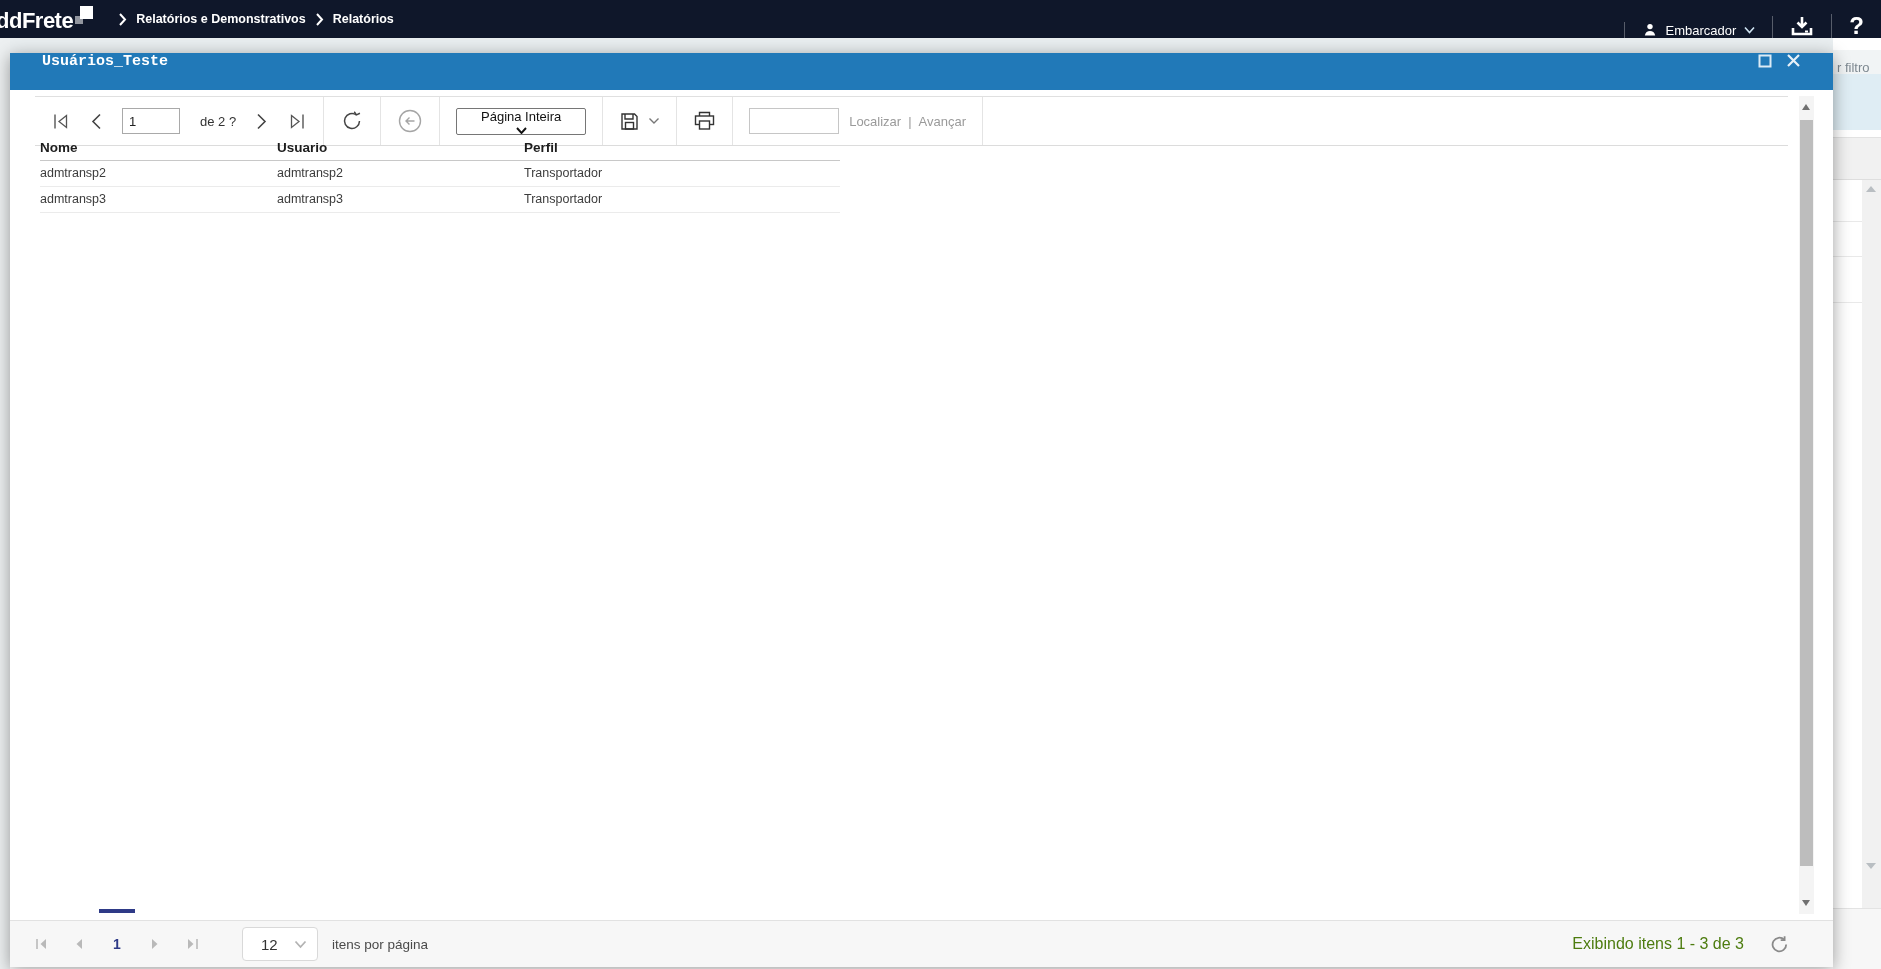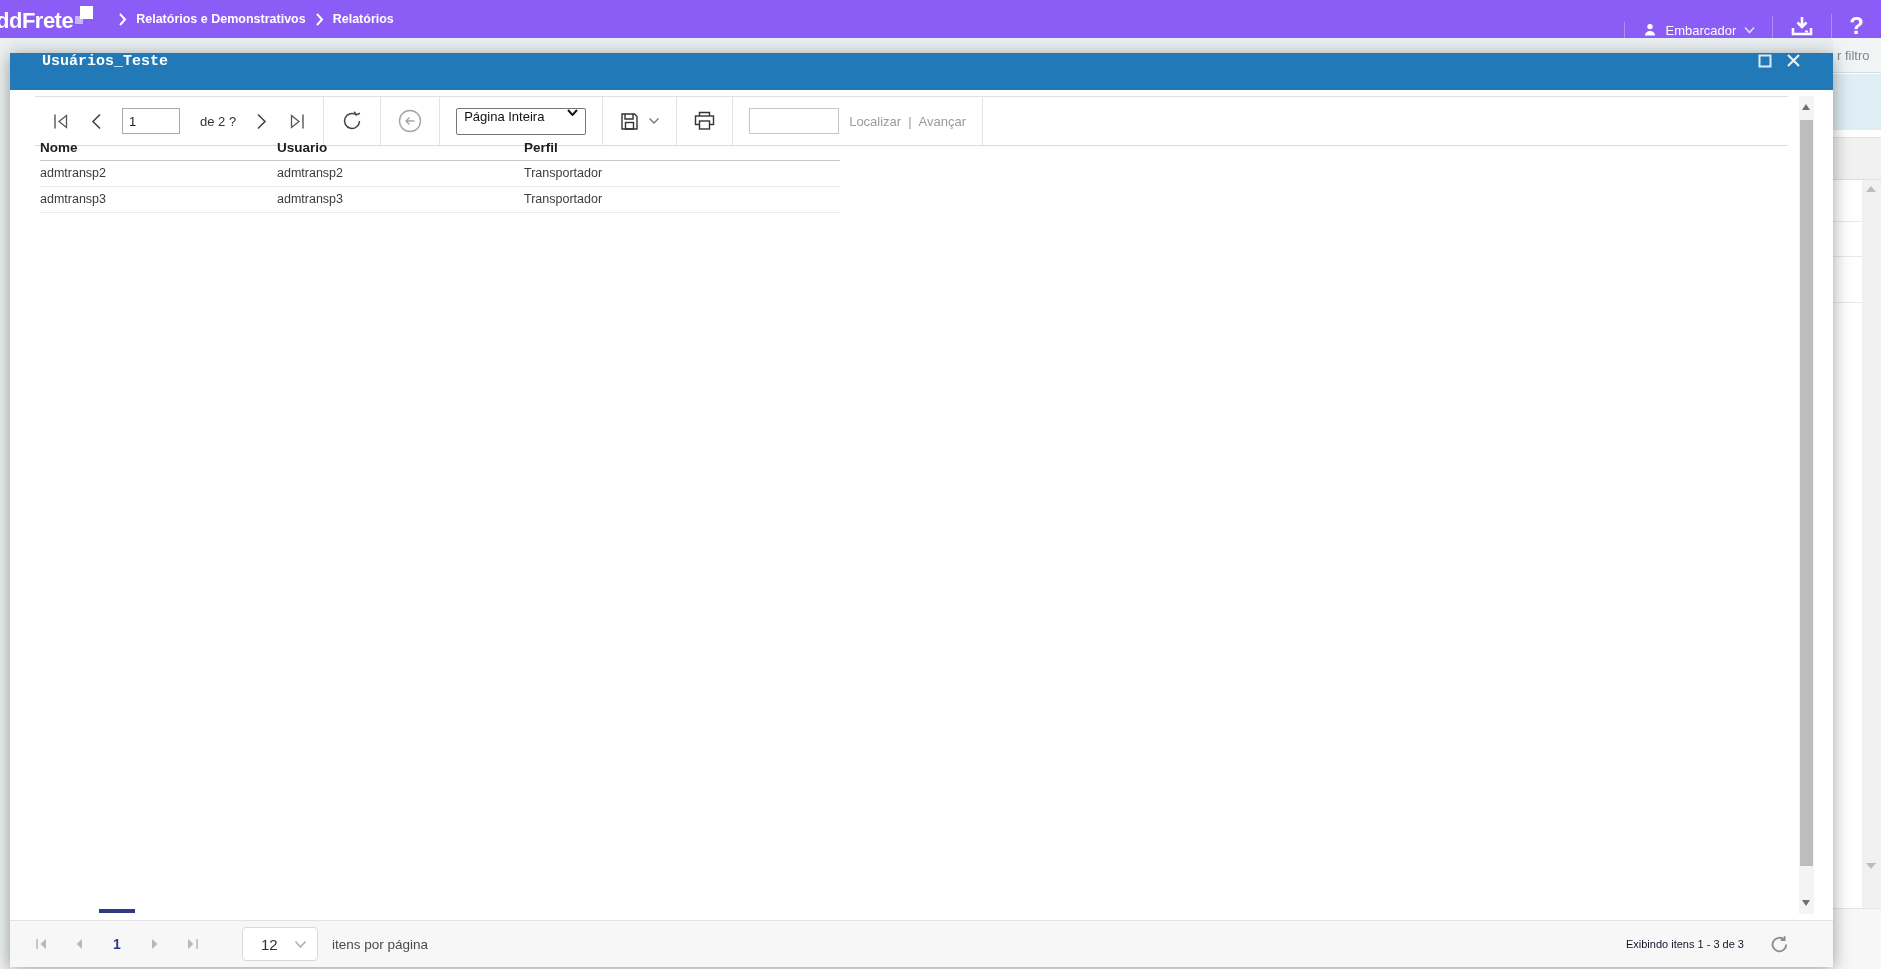--- a/index.html
+++ b/index.html
@@ -1,39 +1,39 @@
 <!DOCTYPE html>
 <html><head>
 <meta charset="utf-8">
 <style>
   * { margin:0; padding:0; box-sizing:border-box; }
   html,body { width:1881px; height:969px; overflow:hidden;
     font-family:"Liberation Sans", sans-serif; background:#fff; }
 
   
   .topbar { position:absolute; left:0; top:0; width:1881px; height:38px;
-    background:#8b5cf6; display:flex; align-items:center; color:#fff; z-index:5; }
+    background:#0f172a; display:flex; align-items:center; color:#fff; z-index:5; }
   .logo-wrap { display:flex; align-items:flex-start; margin-left:-4px; position:relative; }
   .logo-text { font-size:22px; font-weight:bold; letter-spacing:-0.5px; padding-top:4px; }
   .logo-squares { position:relative; width:20px; height:24px; margin-left:2px; }
   .logo-sq-big { position:absolute; left:5px; top:2px; width:13px; height:13px; background:#fff; }
   .logo-sq-small { position:absolute; left:0px; top:12px; width:8px; height:8px; background:rgba(255,255,255,.55); }
   .breadcrumb { display:flex; align-items:center; margin-left:14px; font-size:12.5px; font-weight:bold; }
   .crumb-chevron { margin:0 9px; display:flex; }
   .topbar-right { margin-left:auto; display:flex; align-items:flex-end; height:100%; }
   .topbar-section { display:flex; align-items:center; padding:0 17px;
     border-left:1px solid rgba(255,255,255,.30); cursor:pointer; }
   .user-label { font-size:13px; margin:0 8px; }
   .help-glyph { font-size:24px; font-weight:bold; line-height:1; }
 
   
   .bg-gap-strip { position:absolute; left:0; top:38px; width:1881px; height:20px; background:#e9eef0; }
   .bg-left-strip { position:absolute; left:0; top:38px; width:10px; height:931px; background:#edf0f1; }
   .bg-right-strip { position:absolute; left:1833px; top:38px; width:48px; height:931px; background:#fff; }
-  .bg-filter-row { position:absolute; left:0; top:0; width:48px; height:35px; background:#f1f4f5;
+  .bg-filter-row { position:absolute; left:0; top:12px; width:48px; height:35px; background:#f1f4f5;
     border-bottom:1px solid #d8dcde; font-size:13px; color:#7d8890; display:flex; align-items:center; padding-left:4px; }
   .bg-filter-panel { position:absolute; left:0; top:36px; width:48px; height:56px; background:#dfedf4; }
   .bg-grid-header { position:absolute; left:0; top:99px; width:48px; height:43px; background:#f1f1f1;
     border-top:1px solid #e2e2e2; border-bottom:1px solid #dedede; }
   .bg-grid-rows { position:absolute; left:0; top:142px; width:29px; height:732px; background:#fff; }
   .bg-grid-row-line { border-bottom:1px solid #e9e9e9; }
   .bg-grid-track { position:absolute; left:29px; top:142px; width:19px; height:732px; background:#f1f1f1; }
   .bg-track-arrow-up { position:absolute; left:4px; top:6px; width:0; height:0;
     border-left:5px solid transparent; border-right:5px solid transparent; border-bottom:6px solid #b9bec2; }
   .bg-track-arrow-down { position:absolute; left:4px; top:683px; width:0; height:0;
@@ -55,22 +55,22 @@
   
   .rv-toolbar { position:absolute; left:25px; right:45px; top:6px; height:50px;
     border-top:1px solid #e0e0e0; border-bottom:1px solid #dcdcdc;
     display:flex; align-items:stretch; }
   .tgroup { display:flex; align-items:center; padding:0 16px; border-right:1px solid #e4e4e4; gap:20px; }
   .tbtn { display:flex; align-items:center; cursor:pointer; background:none; border:none; padding:0; }
   .page-input { width:58px; height:26px; border:1px solid #a9a9a9; font-size:13px;
     padding:0 6px; color:#222; font-family:inherit; }
   .page-total { font-size:13px; color:#333; white-space:nowrap; }
   .zoom-select { width:130px; height:27px; border:1px solid #767676; border-radius:2px;
-    background:#fff; display:flex; align-items:flex-start; padding:0 7px; font-size:13px; color:#111;
-    cursor:pointer; }
+    background:#fff; display:flex; align-items:center; padding:0 7px; font-size:13px; color:#111;
+    cursor:pointer;flex-direction:column; }
   .zoom-select .zs-label { flex:1; }
   .save-group { display:flex; align-items:center; gap:8px; cursor:pointer; }
   .find-group { gap:10px; }
   .find-input { width:90px; height:26px; border:1px solid #c6c6c6; font-size:13px;
     padding:0 6px; font-family:inherit; }
   .find-links { font-size:13px; color:#9a9a9a; white-space:nowrap; display:flex; gap:7px; }
   .find-link { cursor:pointer; }
 
   
   .report-table { position:absolute; left:30px; top:47px; width:800px; }
@@ -95,21 +95,21 @@
   .pager-btn { width:38px; height:100%; display:flex; align-items:center; justify-content:center;
     cursor:pointer; position:relative; }
   .pager-num { font-size:14px; font-weight:bold; color:#2e3a87; }
   .pager-num-btn::after { content:""; position:absolute; top:-12px; left:50%; transform:translateX(-50%);
     width:36px; height:4px; background:#2e3a87; }
   .pagesize-select { width:76px; height:34px; background:#fff; border:1px solid #d9d9d9; border-radius:4px;
     margin-left:30px; display:flex; align-items:center; padding:0 10px 0 18px; cursor:pointer; }
   .pagesize-value { flex:1; font-size:15px; color:#333; }
   .items-label { font-size:13.5px; color:#4a4a4a; margin-left:14px; }
   .footer-right { margin-left:auto; display:flex; align-items:center; margin-right:44px; gap:26px; }
-  .footer-status { font-size:11px; color:#0f172a; }
+  .footer-status { font-size:16px; color:#4d7c0f; }
   .footer-refresh { display:flex; cursor:pointer; }
 
   svg { display:block; }
 </style>
 </head>
 <body>
 
 <div class="topbar">
   <div class="logo-wrap">
     <span class="logo-text">ddFrete</span>

